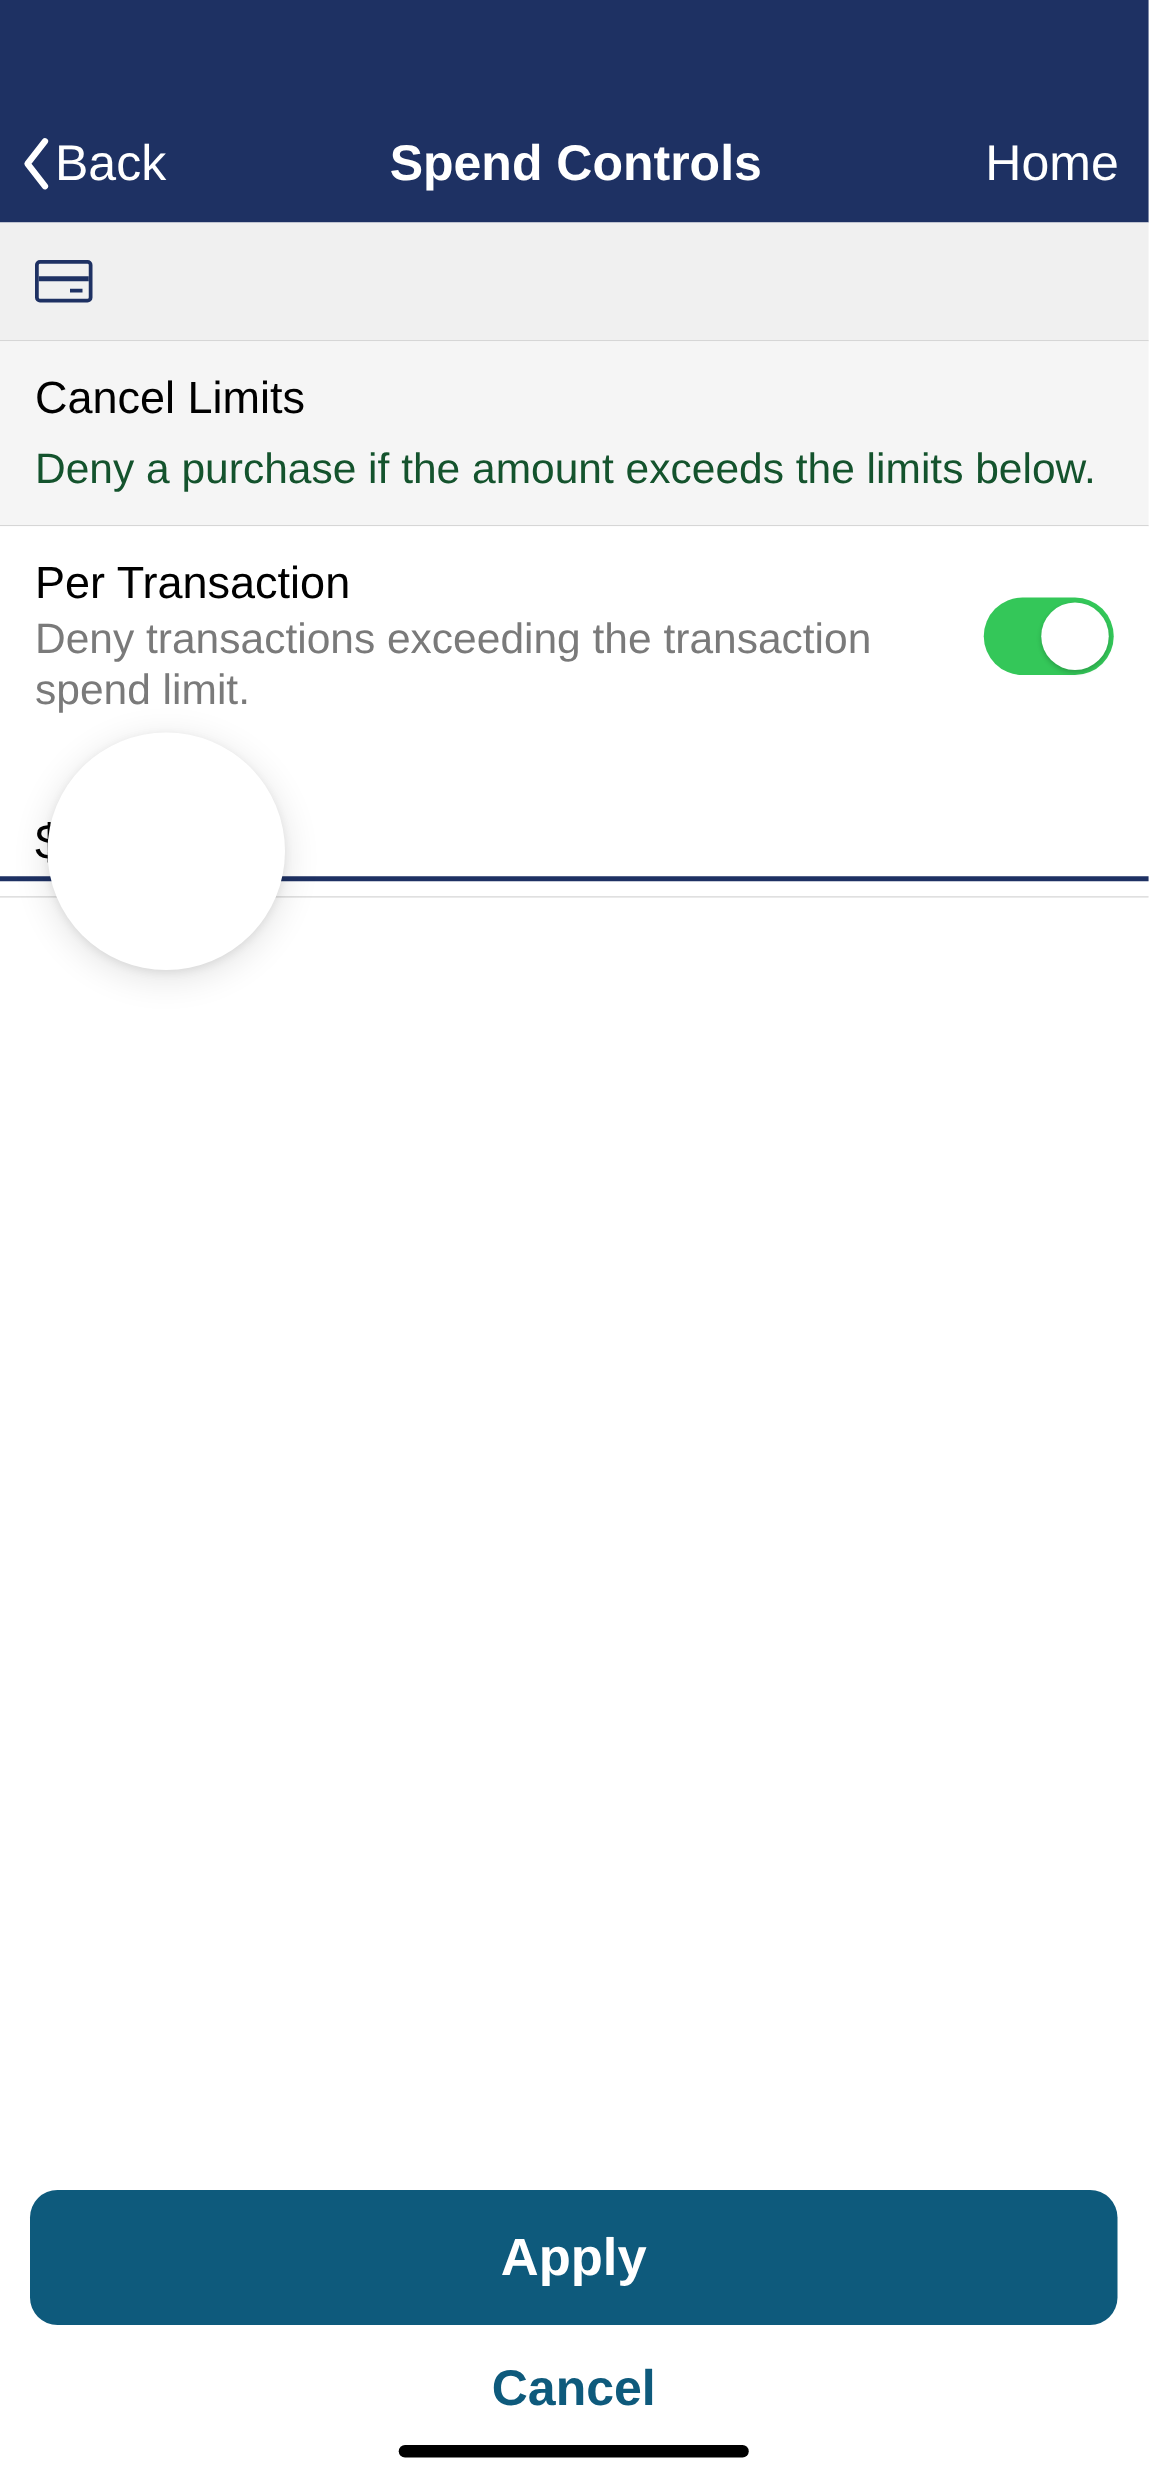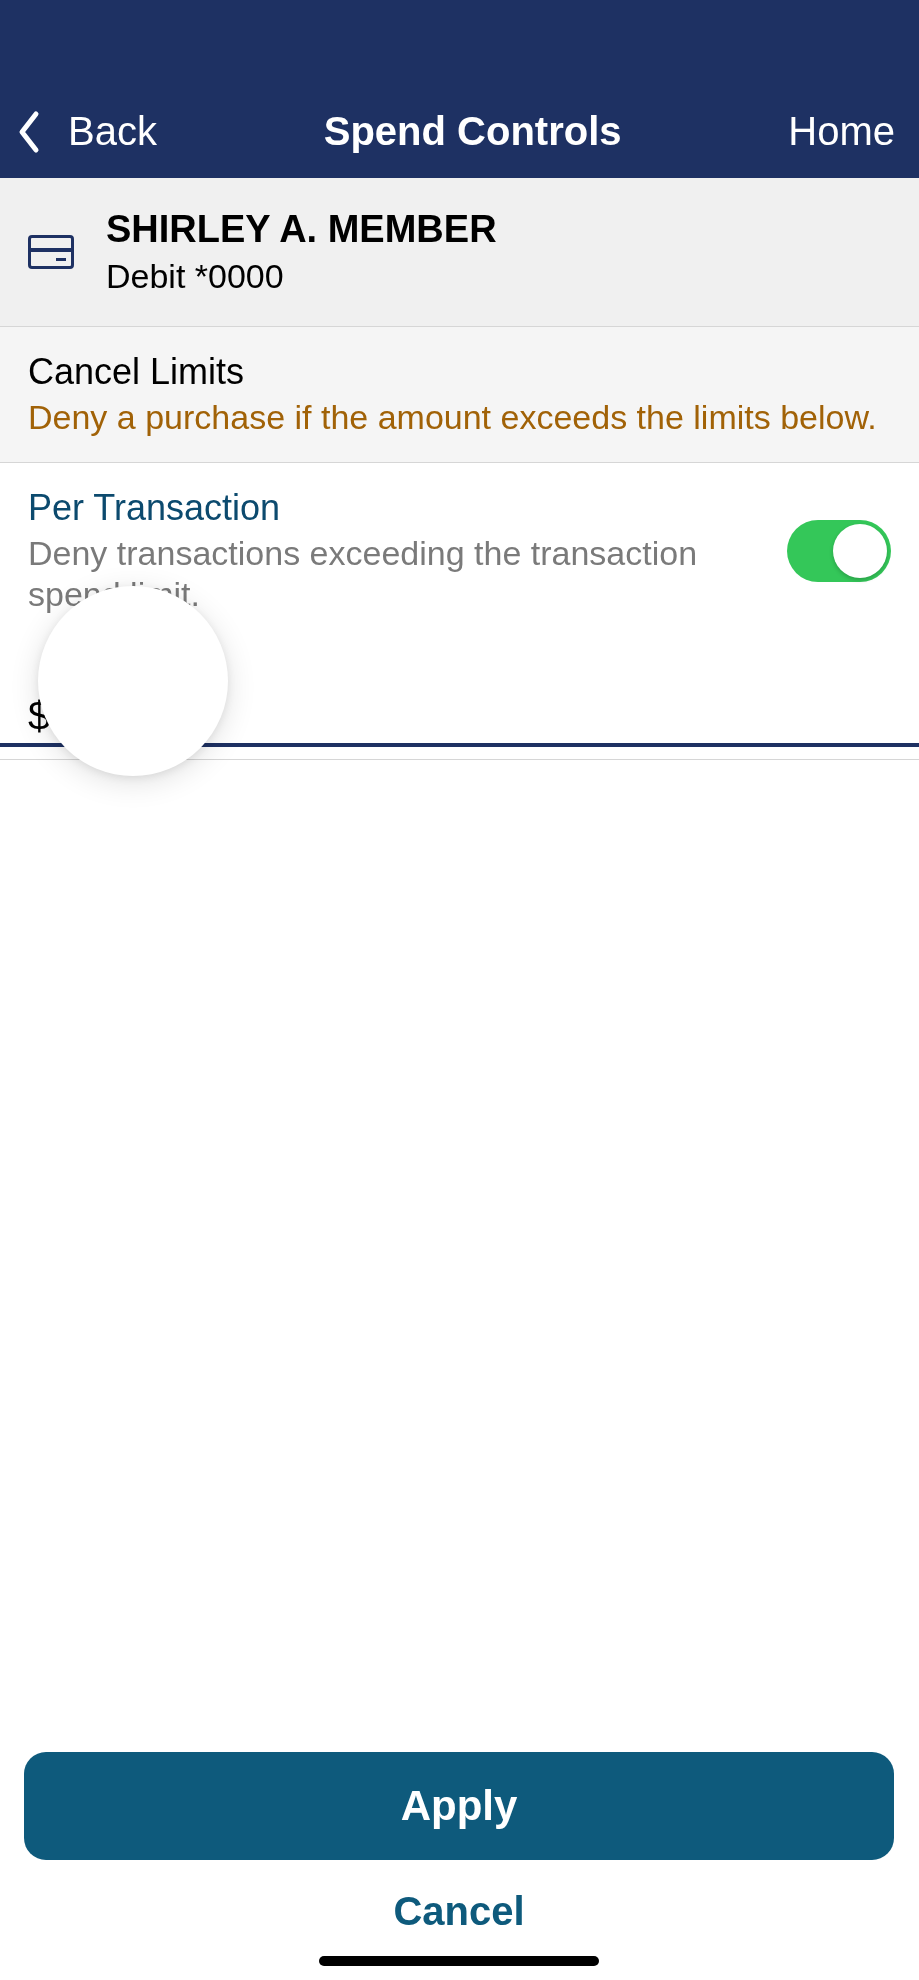--- a/index.html
+++ b/index.html
@@ -15,22 +15,22 @@
     background: #1e3163;
     color: #ffffff;
     height: 178px;
     display: flex;
     align-items: flex-end;
     justify-content: space-between;
     padding: 0 24px 24px 14px;
   }
   .back-group {
     display: flex;
-    align-items: center;
-    gap: 24px;
+    align-items: flex-start;
+    gap: 0;
   }
   .chevron {
     width: 30px;
     height: 44px;
     stroke: #ffffff;
     stroke-width: 5;
     fill: none;
     stroke-linecap: round;
     stroke-linejoin: round;
   }
@@ -70,30 +70,30 @@
     background: #1e3163;
   }
   .card-name { font-size: 38px; font-weight: 700; color: #000; }
   .card-sub { font-size: 34px; color: #000; margin-top: 6px; }
   .section-header {
     background: #f5f5f5;
     padding: 24px 28px;
     border-bottom: 1px solid #d6d6d6;
   }
   .section-title { font-size: 36px; color: #000; }
-  .section-desc { font-size: 34px; color: #a16207; margin-top: 4px; line-height: 1.2; }
+  .section-desc { font-size: 34px; color: #14532d; margin-top: 16px; line-height: 1.2; }
   .toggle-row {
     background: #ffffff;
     padding: 24px 28px 30px 28px;
     display: flex;
     align-items: center;
     justify-content: space-between;
     gap: 20px;
   }
-  .toggle-text .row-title { font-size: 36px; color: #0c4a6e; }
+  .toggle-text .row-title { font-size: 36px; color: #000000; }
   .toggle-text .row-desc { font-size: 34px; color: #7a7a7a; margin-top: 4px; line-height: 1.2; max-width: 700px; }
   .switch {
     width: 104px;
     height: 62px;
     background: #34c759;
     border-radius: 40px;
     position: relative;
     flex-shrink: 0;
   }
   .switch .knob {
@@ -185,24 +185,20 @@
       <polyline points="22,4 8,22 22,40"></polyline>
     </svg>
     <span class="back-label">Back</span>
   </div>
   <div class="header-title">Spend Controls</div>
   <div class="home-label">Home</div>
 </div>
 
 <div class="card-info">
   <div class="card-icon"></div>
-  <div>
-    <div class="card-name">SHIRLEY A. MEMBER</div>
-    <div class="card-sub">Debit *0000</div>
-  </div>
 </div>
 
 <div class="section-header">
   <div class="section-title">Cancel Limits</div>
   <div class="section-desc">Deny a purchase if the amount exceeds the limits below.</div>
 </div>
 
 <div class="toggle-row">
   <div class="toggle-text">
     <div class="row-title">Per Transaction</div>

